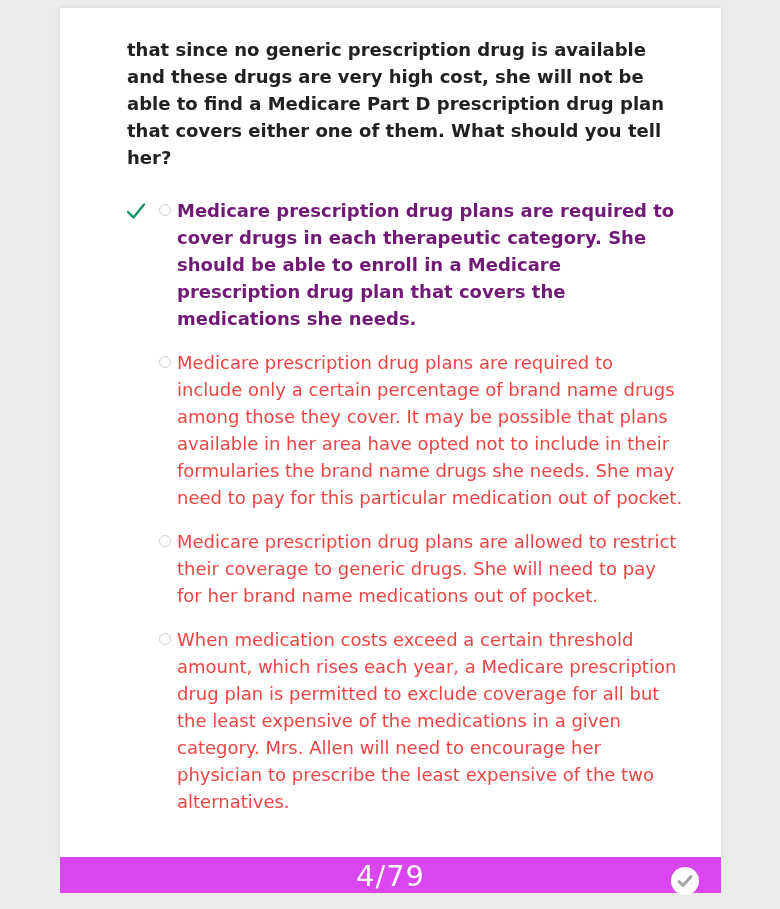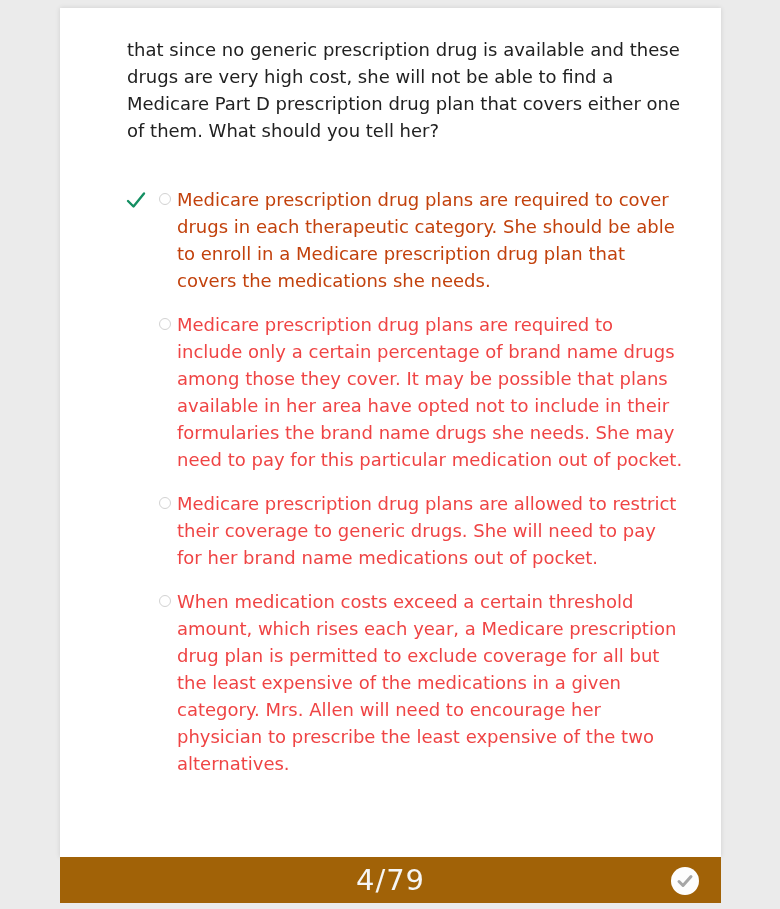--- a/index.html
+++ b/index.html
@@ -14,57 +14,58 @@
     left: 60px; top: 8px;
     width: 661px; height: 849px;
     background: #ffffff;
     box-shadow: 0 0 5px rgba(0,0,0,0.12);
     padding: 28px 38px 0 67px;
   }
   .question {
     color: #212121;
     font-size: 18px;
     line-height: 27px;
-    margin-bottom: 42px;
+    margin-bottom: 26px;
+    font-weight: bold;
   }
   .options { }
   .option {
     position: relative;
     margin-left: 32px;
     padding-left: 18px;
     margin-bottom: 17px;
     color: #ef4444;
     font-size: 18px;
     line-height: 27px;
     cursor: pointer;
   }
   .option.correct {
-    color: #c2410c;
-    font-weight: normal;
+    color: #701a75;
+    font-weight: bold;
   }
   .radio {
     position: absolute;
     left: 0; top: 7px;
     width: 12px; height: 12px;
     border: 1px solid #d2d2d2;
     border-radius: 50%;
     background: #fff;
   }
   .correct-mark {
     position: absolute;
     left: -34px; top: 3px;
     width: 22px; height: 22px;
   }
   .footer {
     position: absolute;
     left: 60px; top: 857px;
-    width: 661px; height: 46px;
-    background: #a16207;
+    width: 661px; height: 36px;
+    background: #d946ef;
     display: flex;
-    align-items: center;
+    align-items: flex-end;
     justify-content: center;
   }
   .progress {
     color: #f5f5f5;
     font-size: 29px;
     letter-spacing: 1px;
   }
   .confirm-btn {
     position: absolute;
     right: 22px; top: 10px;

